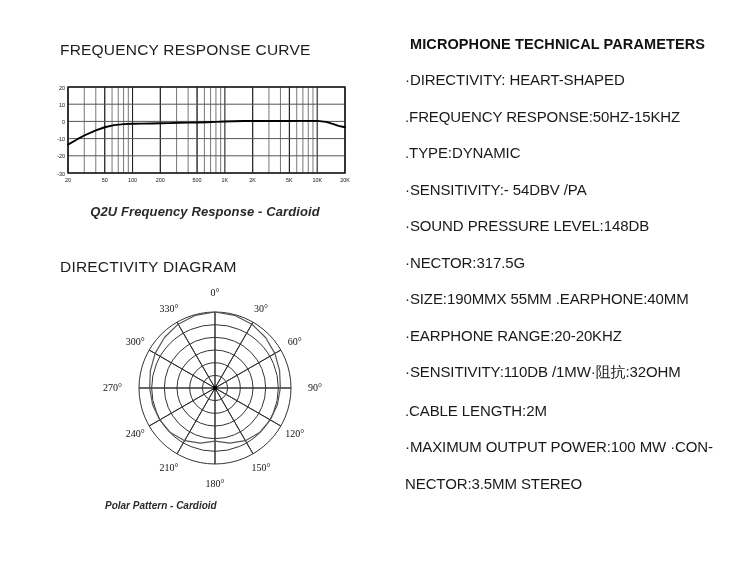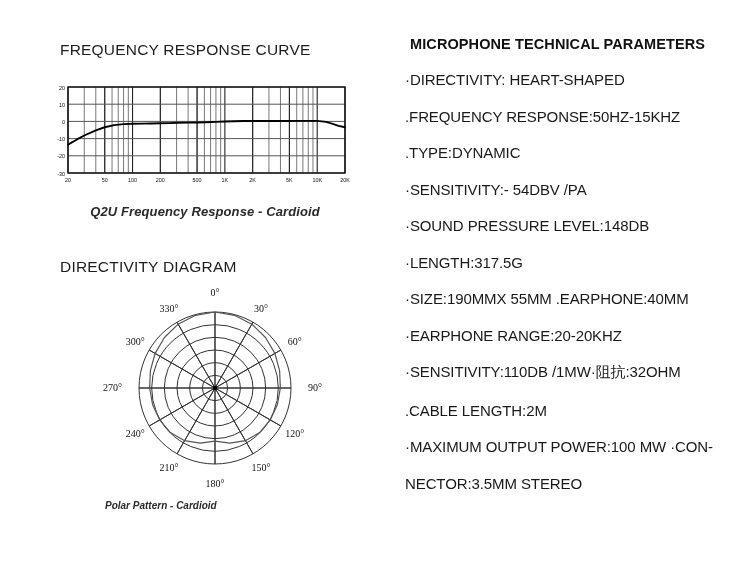--- a/index.html
+++ b/index.html
@@ -216,21 +216,21 @@
 </div>
 
 <div id="right-column">
   <div id="specs-title">MICROPHONE TECHNICAL PARAMETERS</div>
   <div id="specs-list">
       <div class="spec-line">·DIRECTIVITY: HEART-SHAPED</div>
       <div class="spec-line">.FREQUENCY RESPONSE:50HZ-15KHZ</div>
       <div class="spec-line">.TYPE:DYNAMIC</div>
       <div class="spec-line">·SENSITIVITY:- 54DBV /PA</div>
       <div class="spec-line">·SOUND PRESSURE LEVEL:148DB</div>
-      <div class="spec-line">·LENGTH:317.5G</div>
+      <div class="spec-line">·NECTOR:317.5G</div>
       <div class="spec-line">·SIZE:190MMX 55MM .EARPHONE:40MM</div>
       <div class="spec-line">·EARPHONE RANGE:20-20KHZ</div>
       <div class="spec-line">·SENSITIVITY:110DB /1MW·阻抗:32OHM</div>
       <div class="spec-line">.CABLE LENGTH:2M</div>
       <div class="spec-line">·MAXIMUM OUTPUT POWER:100 MW ·CON-</div>
       <div class="spec-line">NECTOR:3.5MM STEREO</div>
     </div>
 </div>
 
 </body></html>

